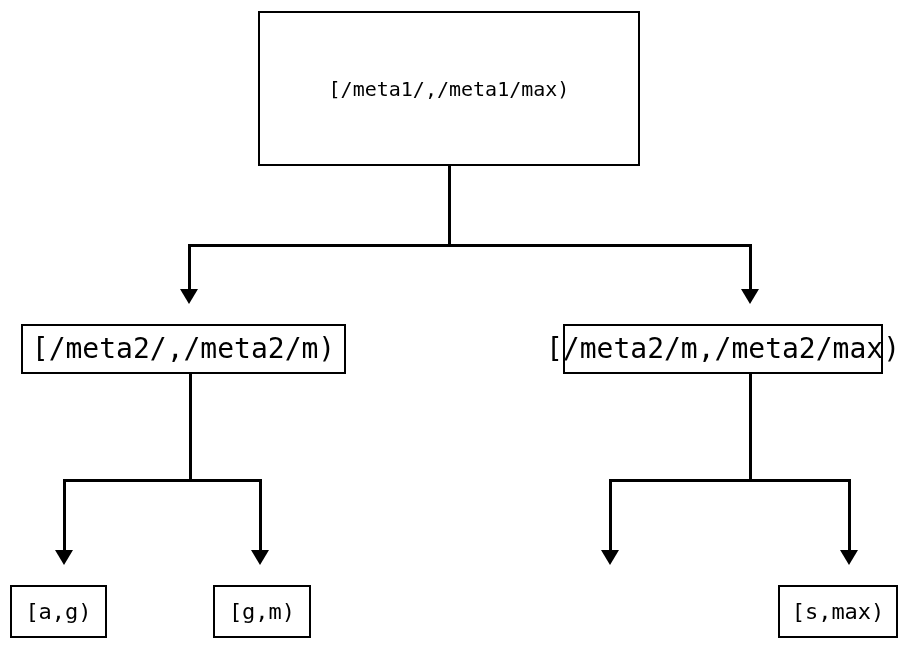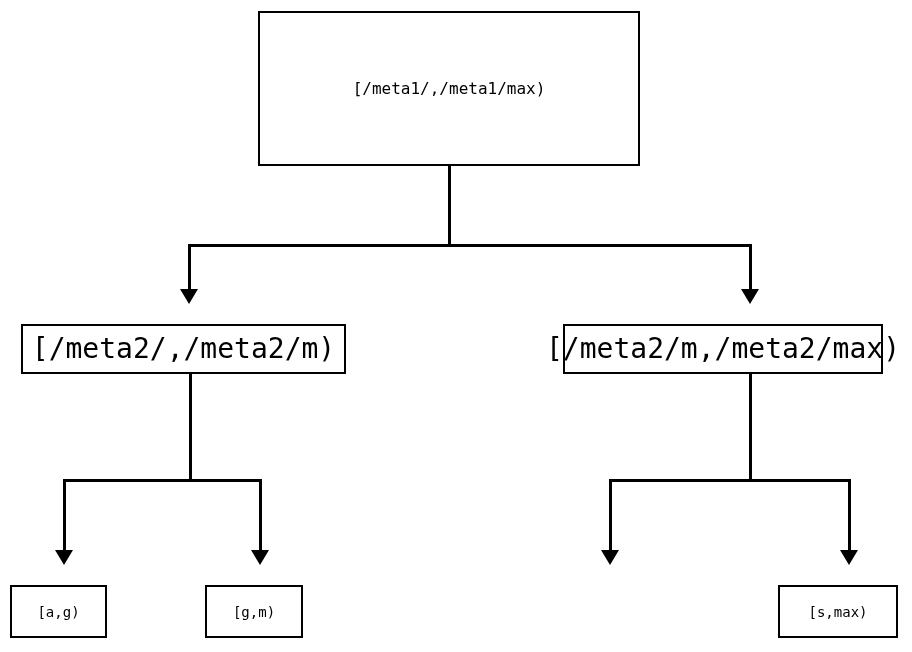--- a/index.html
+++ b/index.html
@@ -24,23 +24,23 @@
     align-items: center;
     justify-content: center;
     color: #000000;
     white-space: pre;
   }
   .node-label {
     display: block;
     line-height: 1;
     letter-spacing: 0px;
   }
-  .node.root .node-label { font-size: 16px; }
+  .node.root .node-label { font-size: 20px; }
   .node.level2 .node-label { font-size: 28px; }
-  .node.leaf  .node-label { font-size: 14px; }
+  .node.leaf  .node-label { font-size: 22px; }
 
   .edge-v {
     position: absolute;
     width: 3px;
     background: #000000;
   }
   .edge-h {
     position: absolute;
     height: 3px;
     background: #000000;
@@ -89,21 +89,21 @@
   <div class="edge-h" style="left:609px; top:479px; width:242px; height:3px;"></div>
   <div class="edge-v" style="left:609px; top:479px; width:3px; height:73px;"></div>
   <div class="arrowhead" style="left:601px; top:550px;"></div>
   <div class="edge-v" style="left:848px; top:479px; width:3px; height:73px;"></div>
   <div class="arrowhead" style="left:840px; top:550px;"></div>
 
   <div class="node leaf" style="left:10px; top:585px; width:97px; height:53px;">
     <span class="node-label">[a,g)</span>
   </div>
 
-  <div class="node leaf" style="left:205px; top:585px; width:98px; height:53px;">
+  <div class="node leaf" style="left:213px; top:585px; width:98px; height:53px;">
     <span class="node-label">[g,m)</span>
   </div>
 
 
   <div class="node leaf" style="left:778px; top:585px; width:120px; height:53px;">
     <span class="node-label">[s,max)</span>
   </div>
 
 </div>
 

